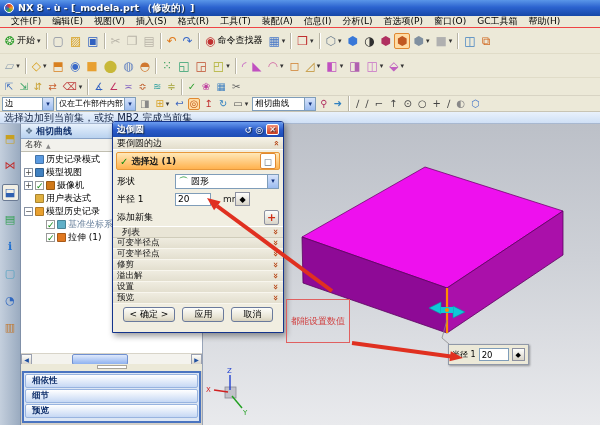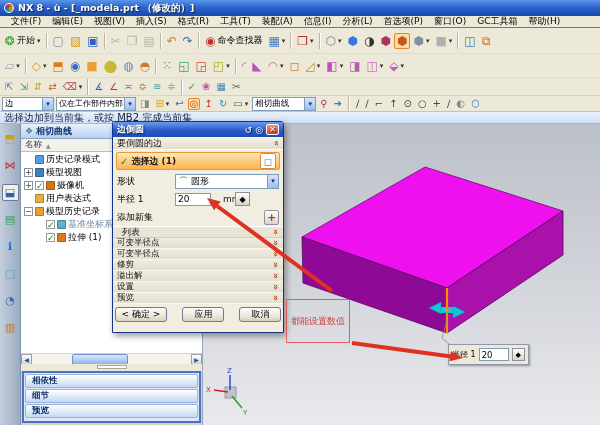--- a/index.html
+++ b/index.html
@@ -121,21 +121,21 @@
   .diamond-btn{width:15px;height:14px;margin-left:8px;background:linear-gradient(#fefefc,#d8d4c8);border:1px solid #8c90a0;
     display:flex;align-items:center;justify-content:center;font-size:8px;color:#000;}
   .plus-btn{width:15px;height:15px;margin-left:auto;background:linear-gradient(#fefefc,#d8d4c8);border:1px solid #8c90a0;
     display:flex;align-items:center;justify-content:center;color:#d03018;font-weight:bold;font-size:11px;border-radius:2px;}
   .dlg-list{height:12px;display:flex;align-items:center;padding:0 4px 0 9px;background:#e9e5d6;border-top:1px solid #fff;
     border-bottom:1px solid #d0ccba;color:#222;}
   .dlg-list .lbl{flex:1;}
   .dlg-sec{height:11px;display:flex;align-items:center;padding:0 4px;background:linear-gradient(180deg,#efece0,#e3dfcf);
     border-bottom:1px solid #f8f6ee;font-size:8.5px;}
   .dlg-sec span:first-child{flex:1;color:#101010;}
-  .dlg-btns{display:flex;justify-content:center;gap:15px;padding-top:3px;}
+  .dlg-btns{display:flex;justify-content:center;gap:7px;padding-top:3px;}
   .xp-btn{height:15px;min-width:42px;padding:0 6px;background:linear-gradient(180deg,#fdfdfa,#e8e4d4 70%,#d6d0bc);
     border:1px solid #6a7a9c;border-radius:3px;display:flex;align-items:center;justify-content:center;font-size:9px;}
 
   
   .callout{position:absolute;left:286px;top:299px;width:64px;height:44px;border:1px solid #e06060;z-index:20;
     color:#d04040;font-size:9px;text-align:center;padding-top:15px;background:transparent;}
   .overlay{position:absolute;left:0;top:0;width:600px;height:425px;pointer-events:none;z-index:30;}
 </style>
 </head>
 <body>

